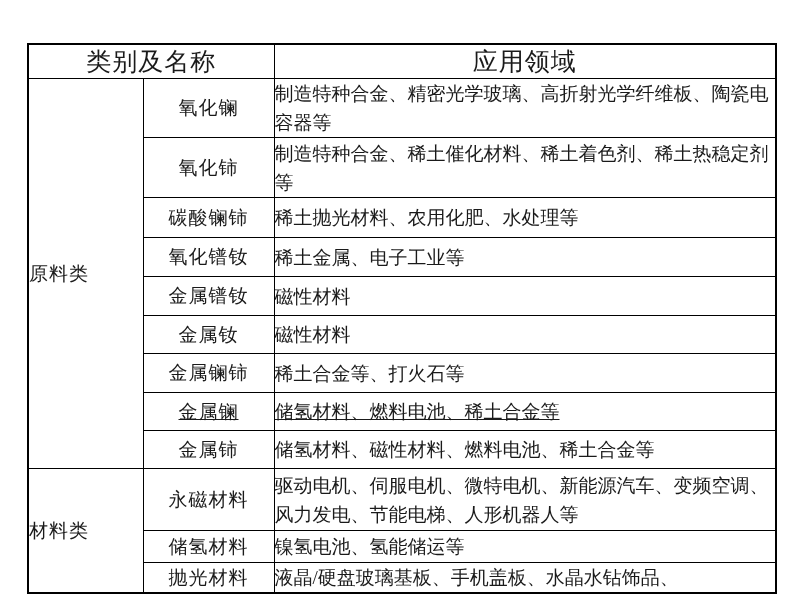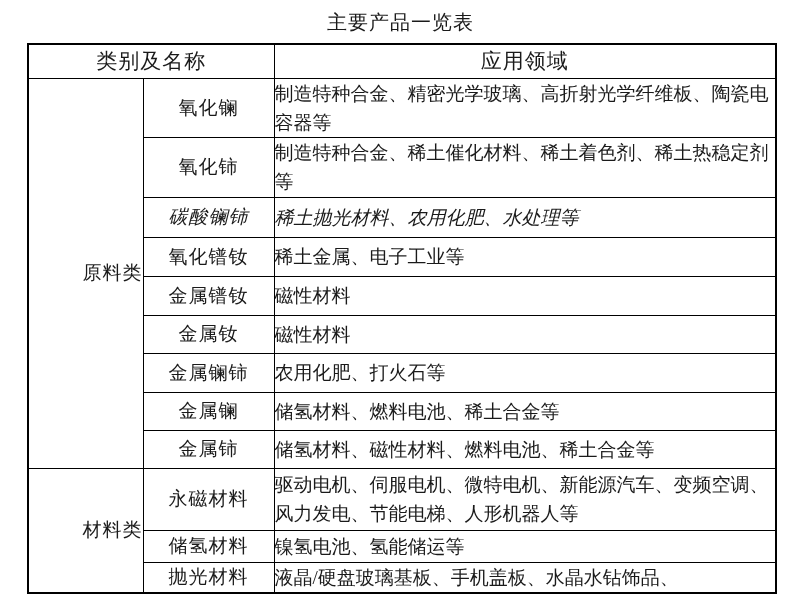--- a/index.html
+++ b/index.html
@@ -45,43 +45,42 @@
   table.products th,
   table.products td {
     border: 1px solid #000;
     vertical-align: middle;
     font-weight: normal;
     padding: 0;
     overflow: hidden;
   }
   th.hdr {
     text-align: center;
-    font-size: 21px;
+    font-size: 25px;
     letter-spacing: 1px;
   }
   td.cat {
-    text-align: right;
+    text-align: left;
     letter-spacing: 1px;
   }
   td.name {
     text-align: center;
     letter-spacing: 1px;
   }
   td.app {
     text-align: left;
     padding: 2px 6px 2px 9px;
     line-height: 29px;
   }
 </style>
 </head>
 <body>
 
 <div class="page">
 
-  <div class="doc-title">主要产品一览表</div>
 
   <table class="products">
     <colgroup>
       <col class="c-cat">
       <col class="c-name">
       <col class="c-app">
     </colgroup>
 
     <tbody>
         <tr style="height:34px;">
@@ -91,41 +90,41 @@
 
     <tr style="height:59px;">
       <td class="cat" rowspan="9">原料类</td>
       <td class="name">氧化镧</td>
       <td class="app">制造特种合金、精密光学玻璃、高折射光学纤维板、陶瓷电容器等</td>
     </tr>
     <tr style="height:60px;margin-top:9px;">
       <td class="name">氧化铈</td>
       <td class="app">制造特种合金、稀土催化材料、稀土着色剂、稀土热稳定剂等</td>
     </tr>
-    <tr style="height:40px;font-style:italic;">
+    <tr style="height:40px;">
       <td class="name">碳酸镧铈</td>
       <td class="app">稀土抛光材料、农用化肥、水处理等</td>
     </tr>
     <tr style="height:39px;">
       <td class="name">氧化镨钕</td>
       <td class="app">稀土金属、电子工业等</td>
     </tr>
     <tr style="height:39px;">
       <td class="name">金属镨钕</td>
       <td class="app">磁性材料</td>
     </tr>
     <tr style="height:38px;">
       <td class="name">金属钕</td>
       <td class="app">磁性材料</td>
     </tr>
     <tr style="height:39px;">
       <td class="name">金属镧铈</td>
-      <td class="app">农用化肥、打火石等</td>
+      <td class="app">稀土合金等、打火石等</td>
     </tr>
-    <tr style="height:38px;">
+    <tr style="height:38px;text-decoration:underline;">
       <td class="name">金属镧</td>
       <td class="app">储氢材料、燃料电池、稀土合金等</td>
     </tr>
     <tr style="height:38px;margin-left:40px;">
       <td class="name">金属铈</td>
       <td class="app">储氢材料、磁性材料、燃料电池、稀土合金等</td>
     </tr>
 
     <tr style="height:62px;">
       <td class="cat" rowspan="3">材料类</td>

